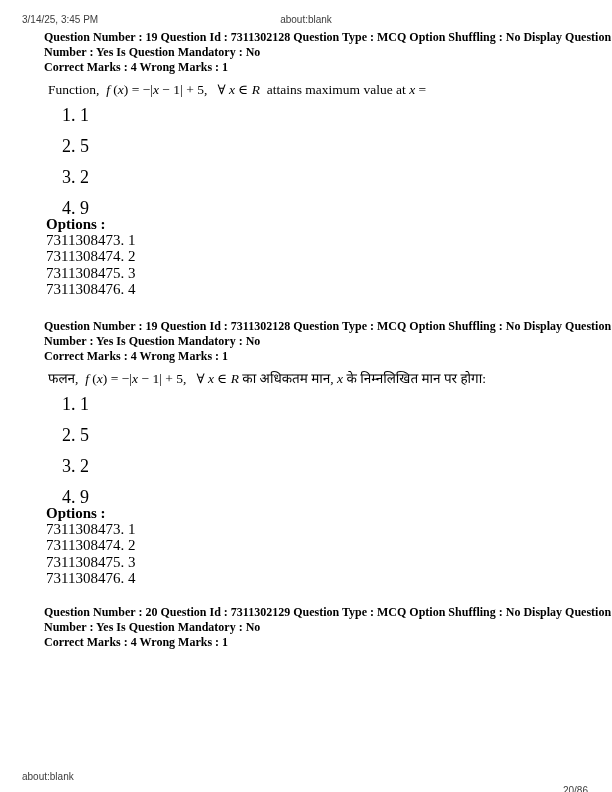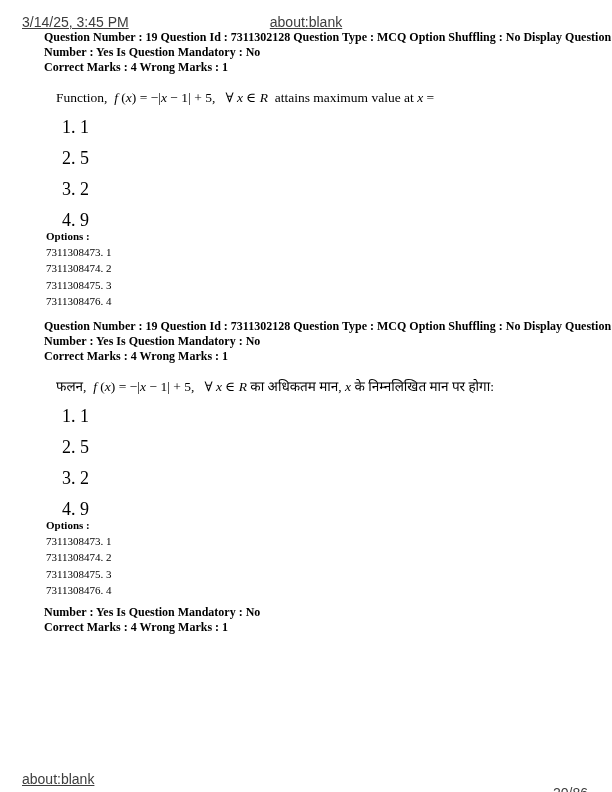--- a/index.html
+++ b/index.html
@@ -7,24 +7,23 @@
     width:612px; height:792px;
     background:#ffffff;
     position:relative;
     font-family:"Liberation Serif","DejaVu Serif",serif;
     color:#000;
     overflow:hidden;
   }
   .hf {
     position:absolute;
     font-family:"Liberation Sans","DejaVu Sans",sans-serif;
-    font-size:14px;
+    font-size:10px;
     color:#3d3d3d;
     white-space:nowrap;
-    text-decoration:underline;
   }
   #header-left  { top:14px; left:22px; }
   #header-center{ top:14px; left:0; right:0; text-align:center; }
   #footer-left  { top:771px; left:22px; }
   #footer-right { top:785px; right:24px; }
 
   .qblock { position:absolute; left:44px; right:40px; }
   #qblock-1 { top:30px; }
   #qblock-2 { top:319px; }
   #qblock-3 { top:605px; }
@@ -32,44 +31,44 @@
   .meta-line, .marks {
     font-weight:bold;
     font-size:12px;
     line-height:15px;
     margin:0;
     white-space:nowrap;
   }
   .qline {
     font-size:13.5px;
     line-height:21px;
-    margin:12px;
+    margin:4px;
     white-space:pre;
     font-family:"Liberation Serif","DejaVu Serif","DejaVu Sans",serif;
   }
   .qline .it { font-style:italic; }
   .qline .rm { font-style:normal; }
 
   .choices { margin:8px 0 0 18px; }
   .choice {
     font-size:18px;
     line-height:14px;
     margin:0;
     white-space:pre;
   }
   .choice + .choice { margin-top:17px; }
 
   .options-label {
     font-weight:bold;
-    font-size:11px;
+    font-size:15px;
     line-height:15px;
     margin:2px 0 0 2px;
   }
   .oid {
-    font-size:11px;
+    font-size:15px;
     line-height:16.4px;
     margin:0 0 0 2px;
     white-space:pre;
   }
 </style>
 </head>
 <body>
 
 <div class="hf" id="header-left">3/14/25, 3:45 PM</div>
 <div class="hf" id="header-center">about:blank</div>
@@ -104,18 +103,19 @@
     <p class="choice">4. 9</p>
   </div>
   <p class="options-label">Options :</p>
   <p class="oid">7311308473. 1</p>
   <p class="oid">7311308474. 2</p>
   <p class="oid">7311308475. 3</p>
   <p class="oid">7311308476. 4</p>
 </section>
 
 <section class="qblock" id="qblock-3">
+  <p class="meta-line">Question Number : 20 Question Id : 7311302129 Question Type : MCQ Option Shuffling : No Display Question</p>
   <p class="meta-line">Number : Yes Is Question Mandatory : No</p>
   <p class="marks">Correct Marks : 4 Wrong Marks : 1</p>
 </section>
 
 <div class="hf" id="footer-left">about:blank</div>
 <div class="hf" id="footer-right">20/86</div>
 
 </body></html>

